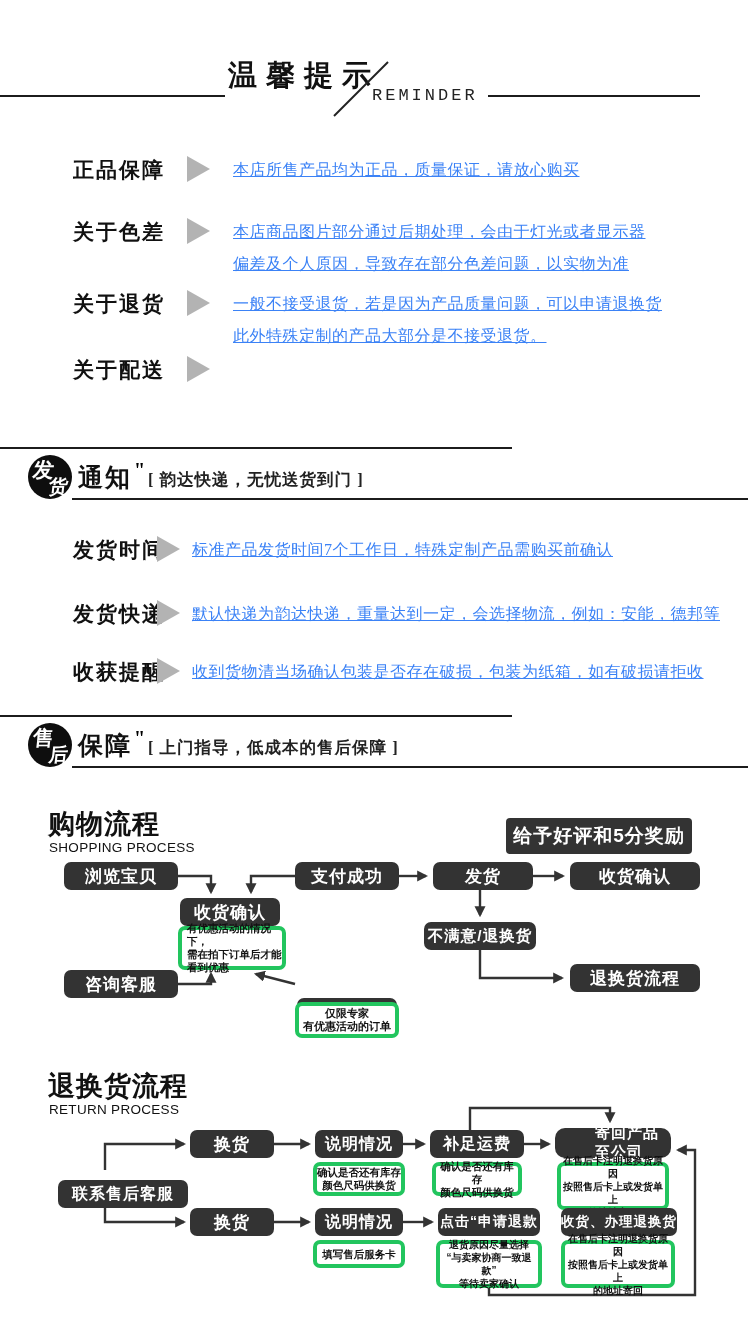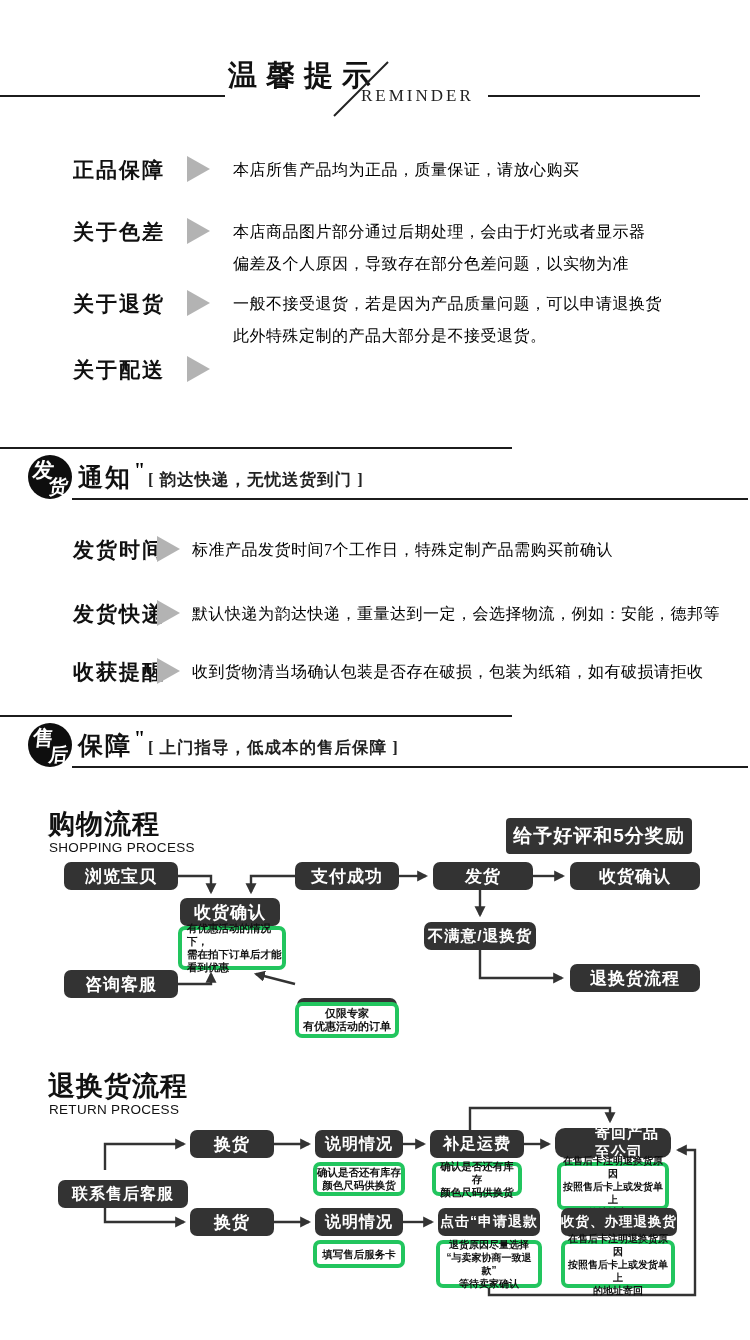--- a/index.html
+++ b/index.html
@@ -10,21 +10,21 @@
 
   
   .hline{background:#1c1c1c;height:2px;}
   .main-title{font-size:29px;font-weight:600;letter-spacing:9px;color:#111;}
   .reminder-en{font-size:17px;letter-spacing:3px;color:#222;}
 
   
   .item-label{font-size:21px;font-weight:600;letter-spacing:2px;color:#111;}
   .tri{width:0;height:0;border-left:23px solid #b3b3b3;border-top:13px solid transparent;
        border-bottom:13px solid transparent;}
-  .item-text{font-size:16px;color:#000000;line-height:32px;letter-spacing:0.5px;}
+  .item-text{font-size:16px;color:#3b82f6;line-height:32px;letter-spacing:0.5px;text-decoration:underline;}
 
   
   .band-circle{width:44px;height:44px;border-radius:50%;background:#0e0e0e;}
   .band-circle span{position:absolute;color:#fff;font-weight:700;transform:skewX(-6deg);}
   .bc-top{top:1px;left:5px;font-size:21px;}
   .bc-bottom{top:19px;left:21px;font-size:19px;}
   .band-title{font-size:25px;font-weight:700;color:#111;letter-spacing:2px;}
   .band-quote{font-size:20px;font-weight:700;position:relative;top:-9px;left:2px;}
   .band-tagline{font-size:16.5px;font-weight:600;color:#222;letter-spacing:1px;}
 
@@ -45,21 +45,21 @@
 </head>
 <body>
 
 <div id="page">
 
   <div class="abs hline" style="left:0;top:95px;width:225px;"></div>
   <div class="abs serif main-title" style="left:228px;top:56px;">温馨提示</div>
   <svg class="abs" style="left:330px;top:58px;" width="62" height="62">
     <line x1="4" y1="58" x2="58" y2="4" stroke="#222" stroke-width="2"></line>
   </svg>
-  <div class="abs serif reminder-en" style="left:361px;top:86px;">REMINDER</div>
+  <div class="abs serif reminder-en" style="left:372px;top:86px;font-family:Liberation Mono, monospace;">REMINDER</div>
   <div class="abs hline" style="left:488px;top:95px;width:212px;"></div>
 
   <div class="abs" style="left:0;top:156px;width:750px;height:60px;">
     <div class="abs serif item-label" style="left:73px;top:0;">正品保障</div>
     <div class="abs tri" style="left:187px;top:0;"></div>
     <div class="abs serif item-text" style="left:233px;top:-2px;width:500px;">
       <div>本店所售产品均为正品，质量保证，请放心购买</div>
     </div>
   </div>
 

